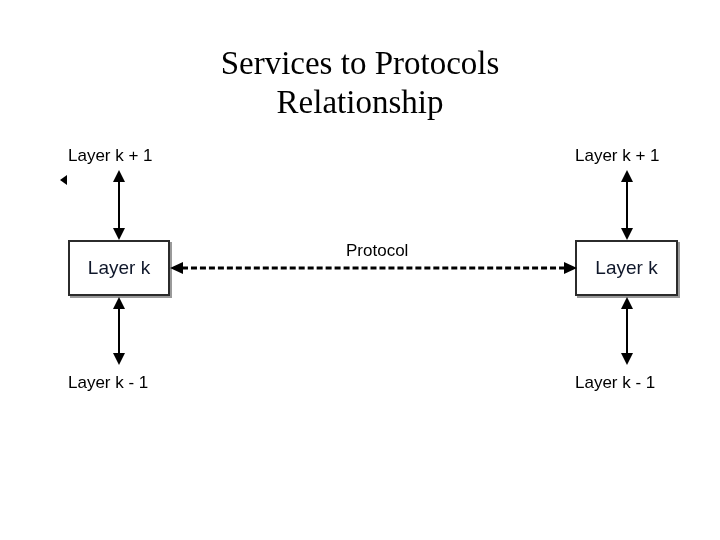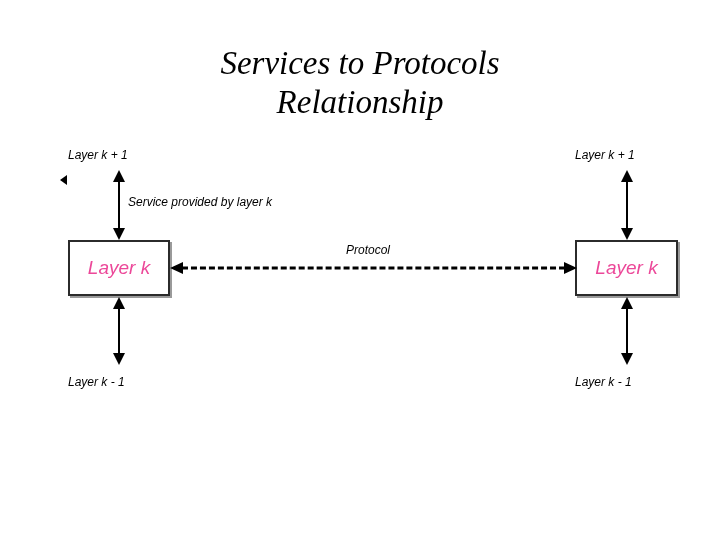--- a/index.html
+++ b/index.html
@@ -7,21 +7,20 @@
     padding: 0;
     background: #ffffff;
   }
   #slide {
     position: relative;
     width: 720px;
     height: 540px;
     background: #ffffff;
     overflow: hidden;
     font-family: "Liberation Sans", sans-serif;
-    font-style: italic;
   }
 
   
   #title {
     position: absolute;
     left: 0;
     top: 44px;
     width: 720px;
     text-align: center;
     font-family: "Liberation Serif", serif;
@@ -29,39 +28,39 @@
     line-height: 39px;
     color: #000000;
     font-weight: normal;
     white-space: pre-line;
   }
 
   
   .lbl {
     position: absolute;
     font-family: "Liberation Sans", sans-serif;
-    font-size: 12px;
+    font-size: 17px;
     line-height: 21px;
     color: #000000;
     white-space: nowrap;
   }
 
   
   .layer-box {
     position: absolute;
     box-sizing: border-box;
     background: #ffffff;
     border: 2px solid #2b2b2b;
     box-shadow: 2px 2px 0 0 #9a9a9a;
     display: flex;
     align-items: center;
     justify-content: center;
     font-family: "Liberation Sans", sans-serif;
     font-size: 19px;
-    color: #ec4899;
+    color: #0f172a;
   }
 
   
   .v-arrow {
     position: absolute;
   }
   .v-arrow .shaft {
     position: absolute;
     left: 50%;
     transform: translateX(-50%);
@@ -138,21 +137,20 @@
   <div id="bullet-marker"></div>
 
   <div class="lbl" style="left:68px; top:145px;">Layer k + 1</div>
 
   <div class="v-arrow" style="left:112px; top:170px; width:14px; height:70px;">
     <div class="head up"></div>
     <div class="shaft" style="top:6px; bottom:6px;"></div>
     <div class="head down"></div>
   </div>
 
-  <div class="lbl" style="left:128px; top:192px;">Service provided by layer k</div>
 
   <div class="layer-box" style="left:68px; top:240px; width:102px; height:56px;">
     <span>Layer k</span>
   </div>
 
   <div class="v-arrow" style="left:112px; top:297px; width:14px; height:68px;">
     <div class="head up"></div>
     <div class="shaft" style="top:6px; bottom:6px;"></div>
     <div class="head down"></div>
   </div>

